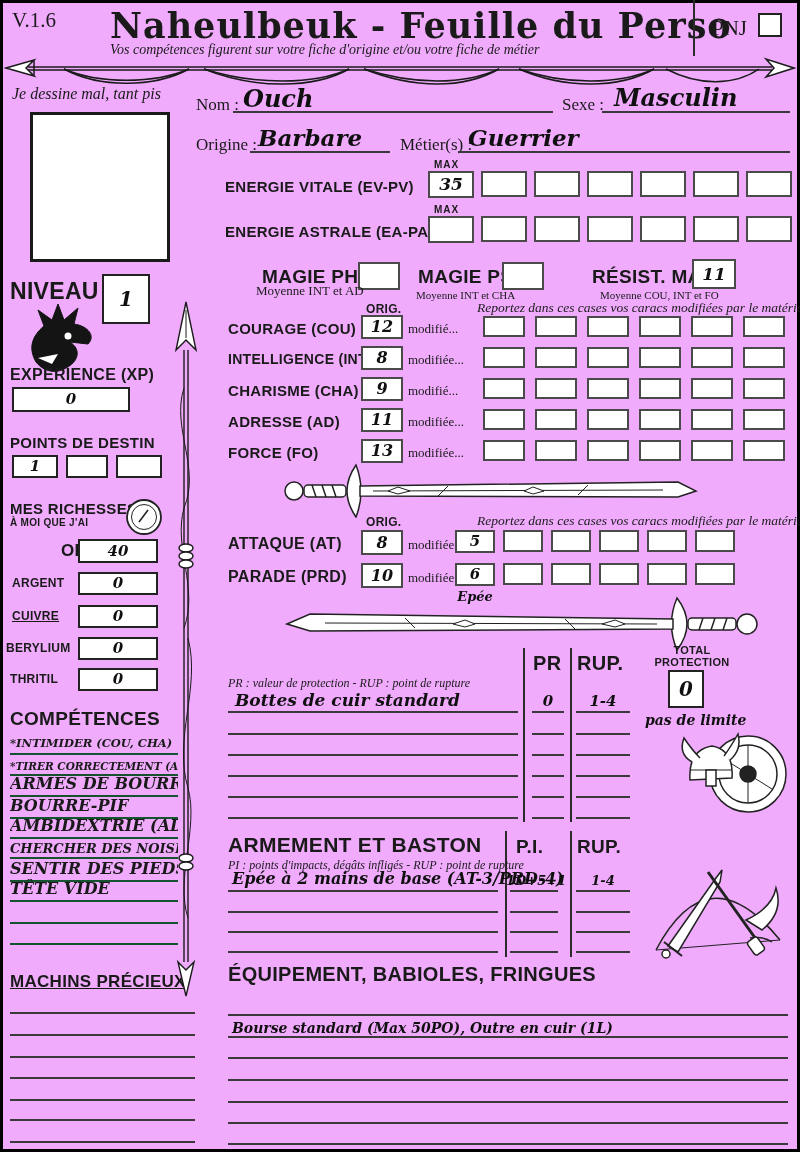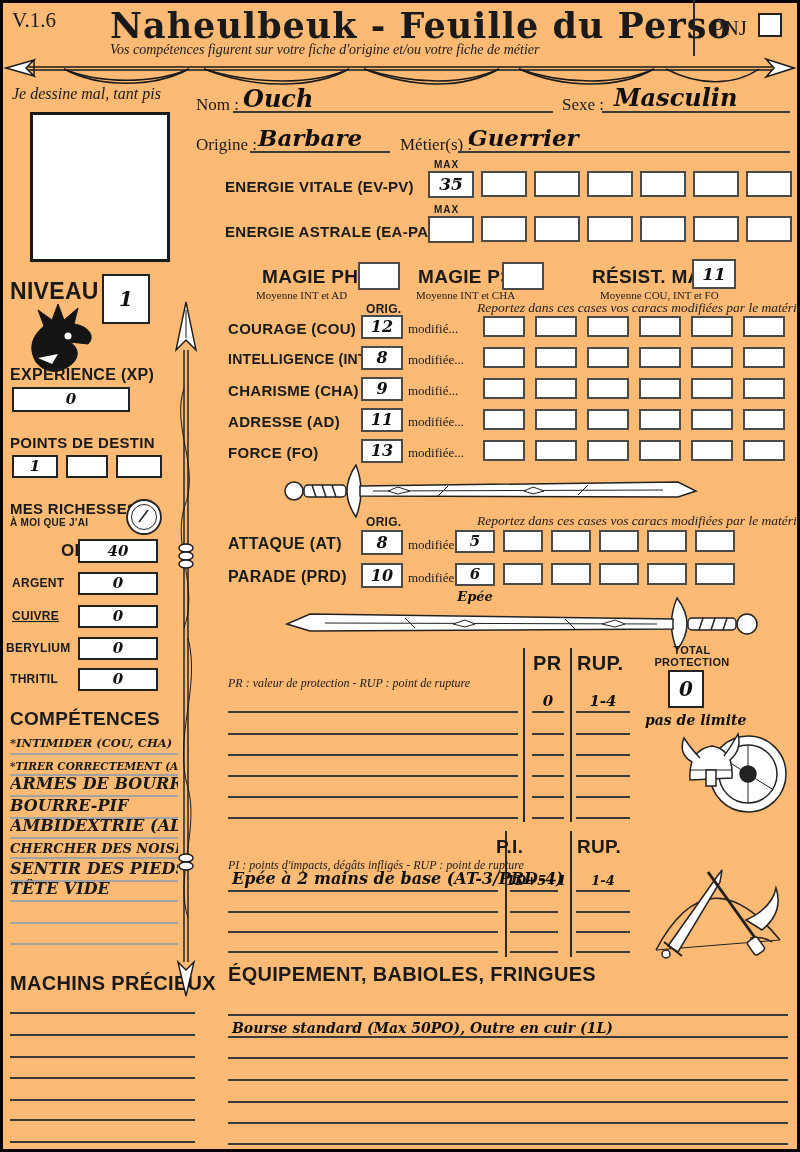--- a/index.html
+++ b/index.html
@@ -1,33 +1,33 @@
 <!DOCTYPE html>
 <html><head>
 <meta charset="utf-8">
 <style>
   html,body{margin:0;padding:0;background:#888;}
-  .page{position:relative;width:800px;height:1152px;margin:0 auto;background:#fdba74;font-family:"Liberation Serif",serif;color:#1a1a1a;overflow:hidden;}
+  .page{position:relative;width:800px;height:1152px;margin:0 auto;background:#f0abfc;font-family:"Liberation Serif",serif;color:#1a1a1a;overflow:hidden;}
   .pgborder{position:absolute;left:0;top:0;right:0;bottom:0;border:3px solid #000;pointer-events:none;}
   .abs{position:absolute;white-space:nowrap;}
   .disp{font-family:"Liberation Sans",sans-serif;font-weight:bold;letter-spacing:.3px;}
   .serif{font-family:"Liberation Serif",serif;}
   .ital{font-style:italic;}
   .hand{font-family:"DejaVu Serif",serif;font-style:italic;font-weight:bold;color:#101010;}
   .bx{position:absolute;border:2px solid #4a4a4a;background:#fff;box-sizing:border-box;text-align:center;}
   .b3{border:3px solid #1a1a1a;}
   .ln{position:absolute;height:0;border-bottom:2px solid #3a3a3a;}
   .vline{position:absolute;width:0;border-left:2px solid #2a2a2a;}
   .title{font-family:"DejaVu Serif",serif;font-weight:bold;font-size:35px;letter-spacing:1px;text-align:center;}
   .cells{position:absolute;display:flex;}
   .cells .cell{border:2px solid #4a4a4a;background:#fff;box-sizing:border-box;}
   .cells-e{gap:7px}.cells-e .cell{width:46px;height:26px;}
   .cells-s{gap:10px}.cells-s .cell{width:42px;height:21px;}
   .cells-c{gap:8px}.cells-c .cell{width:40px;height:22px;}
-  .comp{position:absolute;left:10px;width:168px;border-bottom:2px solid #a3a3a3;font-family:"DejaVu Serif",serif;font-style:italic;font-weight:bold;white-space:nowrap;overflow:hidden;}
+  .comp{position:absolute;left:10px;width:168px;border-bottom:2px solid #14532d;font-family:"DejaVu Serif",serif;font-style:italic;font-weight:bold;white-space:nowrap;overflow:hidden;}
   svg{display:block}
 </style>
 </head>
 <body>
 
 <div class="page">
   <div class="pgborder"></div>
 
   <div class="abs serif" style="left:12px;top:8px;font-size:21px;">V.1.6</div>
   <div class="abs title" style="left:110px;top:5px;width:580px;">Naheulbeuk - Feuille du Perso</div>
@@ -92,21 +92,21 @@
       <div class="cell"></div>
       <div class="cell"></div>
       <div class="cell"></div>
       <div class="cell"></div>
       <div class="cell"></div>
       <div class="cell"></div>
     </div>
 
   <div class="abs disp" style="left:262px;top:266px;font-size:19px;">MAGIE PHYS.</div>
   <div class="bx hand" style="left:358px;top:262px;width:42px;height:28px;font-size:16px;line-height:24px;"></div>
-  <div class="abs serif" style="left:256px;top:289px;font-size:11px;">Moyenne INT et AD</div>
+  <div class="abs serif" style="left:256px;top:283px;font-size:13px;">Moyenne INT et AD</div>
   <div class="abs disp" style="left:418px;top:266px;font-size:19px;">MAGIE PSY.</div>
   <div class="bx hand" style="left:502px;top:262px;width:42px;height:28px;font-size:16px;line-height:24px;"></div>
   <div class="abs serif" style="left:416px;top:289px;font-size:11px;">Moyenne INT et CHA</div>
   <div class="abs disp" style="left:592px;top:266px;font-size:19px;">RÉSIST. MAGIE</div>
   <div class="bx hand" style="left:692px;top:259px;width:44px;height:30px;font-size:17px;line-height:26px;">11</div>
   <div class="abs serif" style="left:600px;top:289px;font-size:11px;">Moyenne COU, INT et FO</div>
 
   <div class="abs disp" style="left:366px;top:302px;font-size:12px;">ORIG.</div>
   <div class="abs serif ital" style="left:477px;top:300px;font-size:13.5px;">Reportez dans ces cases vos caracs modifiées par le matériel</div>
 
@@ -235,20 +235,21 @@
       </g>
     </svg>
   </div>
 
   <div class="vline" style="left:523px;top:648px;height:174px;"></div>
   <div class="vline" style="left:570px;top:648px;height:174px;"></div>
   <div class="abs disp" style="left:533px;top:652px;font-size:20px;">PR</div>
   <div class="abs disp" style="left:577px;top:652px;font-size:20px;">RUP.</div>
   <div class="abs serif ital" style="left:228px;top:676px;font-size:12px;">PR : valeur de protection - RUP : point de rupture</div>
 
+  <div class="abs hand" style="left:235px;top:690px;font-size:17px;">Bottes de cuir standard</div>
   <div class="ln" style="left:228px;top:711px;width:290px;"></div>
   <div class="abs hand" style="left:530px;top:692px;width:36px;text-align:center;font-size:15px;">0</div>
   <div class="ln" style="left:532px;top:711px;width:32px;"></div>
   <div class="abs hand" style="left:576px;top:692px;width:54px;text-align:center;font-size:15px;">1-4</div>
   <div class="ln" style="left:576px;top:711px;width:54px;"></div>
 
   <div class="ln" style="left:228px;top:733px;width:290px;"></div>
   <div class="ln" style="left:532px;top:733px;width:32px;"></div>
   <div class="ln" style="left:576px;top:733px;width:54px;"></div>
   <div class="ln" style="left:228px;top:754px;width:290px;"></div>
@@ -279,23 +280,24 @@
         <circle cx="72" cy="48" r="8" fill="#222"></circle>
         <path d="M14,54 Q12,24 36,20 Q58,24 56,52 Z"></path>
         <path d="M16,36 Q2,28 8,12 Q16,24 24,32"></path>
         <path d="M54,34 Q66,24 62,8 Q54,22 48,30"></path>
         <line x1="14" y1="44" x2="56" y2="44" stroke-width="1"></line>
         <rect x="30" y="44" width="10" height="16"></rect>
       </g>
     </svg>
   </div>
 
+  <div class="abs disp" style="left:228px;top:833px;font-size:21px;">ARMEMENT ET BASTON</div>
   <div class="vline" style="left:505px;top:831px;height:126px;"></div>
   <div class="vline" style="left:570px;top:831px;height:126px;"></div>
-  <div class="abs disp" style="left:496px;top:836px;font-size:19px;">P.I.</div>
+  <div class="abs disp" style="left:516px;top:836px;font-size:19px;">P.I.</div>
   <div class="abs disp" style="left:577px;top:836px;font-size:19px;">RUP.</div>
   <div class="abs serif ital" style="left:228px;top:858px;font-size:12px;">PI : points d'impacts, dégâts infligés - RUP : point de rupture</div>
 
   <div class="abs hand" style="left:232px;top:869px;font-size:16px;">Epée à 2 mains de base (AT-3/PRD-4)</div>
   <div class="ln" style="left:228px;top:890px;width:270px;"></div>
   <div class="abs hand" style="left:506px;top:873px;width:56px;text-align:center;font-size:13px;">1D+5+1</div>
   <div class="ln" style="left:510px;top:890px;width:48px;"></div>
   <div class="abs hand" style="left:576px;top:873px;width:54px;text-align:center;font-size:13px;">1-4</div>
   <div class="ln" style="left:576px;top:890px;width:54px;"></div>
 
@@ -380,21 +382,21 @@
   <div class="comp" style="top:760px;height:14px;font-size:10.5px;">*TIRER CORRECTEMENT (AD)</div>
   <div class="comp" style="top:774px;height:21px;font-size:16px;">ARMES DE BOURRIN</div>
   <div class="comp" style="top:796px;height:21px;font-size:16px;">BOURRE-PIF</div>
   <div class="comp" style="top:816px;height:21px;font-size:16px;">AMBIDEXTRIE (AD)</div>
   <div class="comp" style="top:841px;height:16px;font-size:13px;">CHERCHER DES NOISES</div>
   <div class="comp" style="top:859px;height:21px;font-size:16px;">SENTIR DES PIEDS</div>
   <div class="comp" style="top:879px;height:21px;font-size:16px;">TÊTE VIDE</div>
   <div class="comp" style="top:906px;height:16px;"></div>
   <div class="comp" style="top:927px;height:16px;"></div>
 
-  <div class="abs disp" style="left:10px;top:972px;font-size:20px;">MACHINS PRÉCIEUX</div>
+  <div class="abs disp" style="left:10px;top:972px;font-size:17px;text-decoration:underline;">MACHINS PRÉCIEUX</div>
   <div class="ln" style="left:10px;top:1012px;width:185px;"></div>
   <div class="ln" style="left:10px;top:1034px;width:185px;"></div>
   <div class="ln" style="left:10px;top:1056px;width:185px;"></div>
   <div class="ln" style="left:10px;top:1077px;width:185px;"></div>
   <div class="ln" style="left:10px;top:1099px;width:185px;"></div>
   <div class="ln" style="left:10px;top:1119px;width:185px;"></div>
   <div class="ln" style="left:10px;top:1141px;width:185px;"></div>
 
   <div class="abs" style="left:163px;top:298px;">
     <svg width="46" height="702" viewBox="0 0 46 702">

